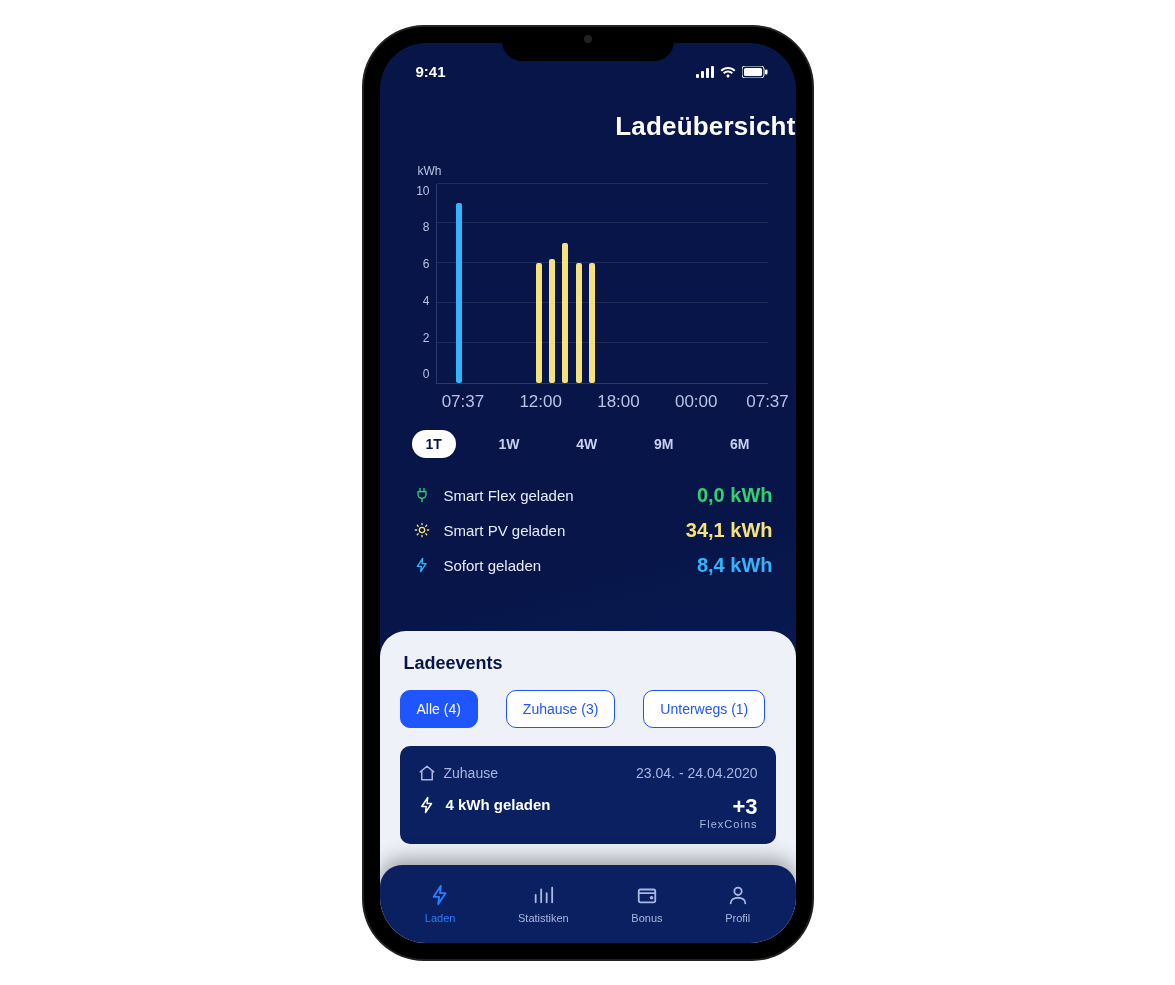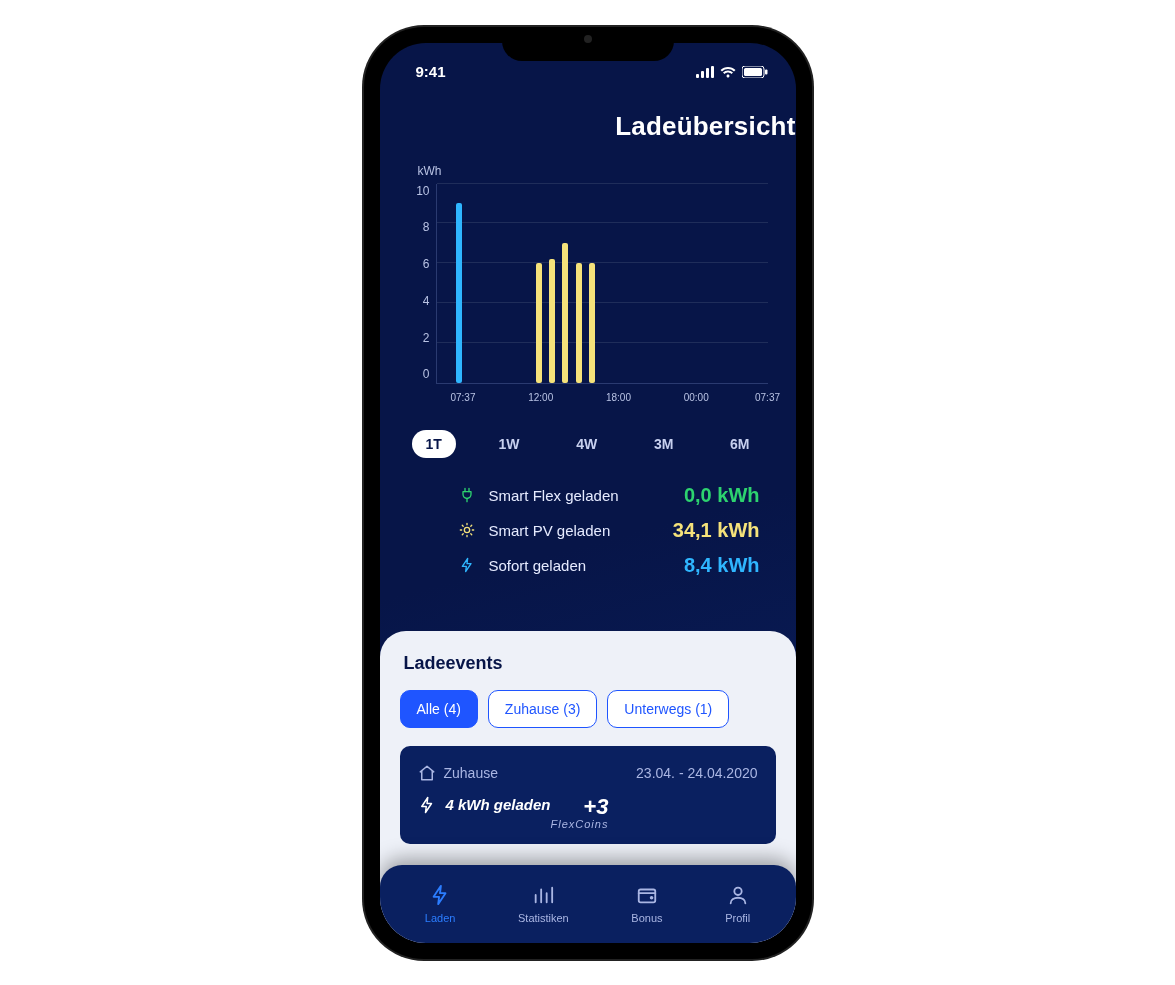--- a/index.html
+++ b/index.html
@@ -100,42 +100,42 @@
   .bar {
     position: absolute;
     bottom: 0;
     width: 6px;
     border-radius: 2px;
   }
   .xaxis {
     display: flex;
     margin-left: 36px;
     margin-top: 8px;
-    font-size: 10px;
+    font-size: 17px;
     color: #b9c3e4;
     position: relative;
     height: 16px;
   }
   .xtick { position: absolute; transform: translateX(-50%); }
 
   .range-pills {
     display: flex;
     justify-content: space-between;
     padding: 22px 32px 0 32px;
   }
   .pill {
     font-size: 14px;
     font-weight: 600;
     color: #c7d0ef;
     padding: 6px 14px;
     border-radius: 14px;
   }
   .pill.active { background: #fff; color: #071548; }
 
-  .stats { padding: 20px 36px 20px 30px; margin-left: 45px; }
+  .stats { padding: 20px 23px 20px 30px; }
   .stat-row {
     display: flex;
     align-items: center;
     padding: 6px 0;
     font-size: 15px;
   }
   .stat-row .icon { width: 24px; display:flex; justify-content:center; }
   .stat-row .label { flex: 1; margin-left: 10px; color: #e6ebff; }
   .stat-row .value { font-weight: 700; font-size: 20px; }
 
@@ -144,21 +144,21 @@
     color: #071548;
     border-top-left-radius: 26px;
     border-top-right-radius: 26px;
     padding: 22px 20px 0 20px;
     position: absolute;
     left:0; right:0;
     top: 588px;
     bottom: 0;
   }
   .events-title { font-size: 18px; font-weight: 700; margin-bottom: 16px; margin-left: 4px; }
-  .filters { display: flex; gap: 10px; }
+  .filters { display: flex; gap: 28px; }
   .filter {
     font-size: 14px;
     font-weight: 500;
     padding: 10px 16px;
     border-radius: 10px;
     border: 1.5px solid #1f55ff;
     color: #1f55ff;
     background: #fff;
   }
   .filter.active {
@@ -179,22 +179,22 @@
     display: flex;
     justify-content: space-between;
     align-items: center;
     font-size: 14px;
     color: #aab6e3;
     margin-bottom: 14px;
   }
   .event-top .loc { display:flex; align-items:center; gap:8px; }
   .event-bottom {
     display: flex;
+    justify-content: space-between;
     align-items: flex-start;
-    font-style: italic;
   }
   .event-bottom .loaded { display:flex; align-items:center; gap:10px; font-weight:700; color:#fff; font-size:15px;}
   .flexcoins { text-align: right; }
   .flexcoins .num { font-size: 22px; font-weight: 700; color:#fff; line-height:1;}
   .flexcoins .lbl { font-size: 11px; color: #aab6e3; letter-spacing:1px;}
 
   .tabbar {
     position: absolute;
     left: 0; right: 0; bottom: 0;
     height: 78px;
@@ -280,21 +280,21 @@
           <span class="xtick" style="left: 54%;">18:00</span>
           <span class="xtick" style="left: 78%;">00:00</span>
           <span class="xtick" style="left: 100%;">07:37</span>
         </div>
     </div>
 
     <div class="range-pills" id="range-pills">
         <div class="pill active">1T</div>
         <div class="pill">1W</div>
         <div class="pill">4W</div>
-        <div class="pill">3M</div>
+        <div class="pill">9M</div>
         <div class="pill">6M</div>
       </div>
 
     <div class="stats" id="stats">
         <div class="stat-row">
           <span class="icon" style="color:#2dd36f">
             <svg width="16" height="16" viewBox="0 0 24 24" fill="none" stroke="currentColor" stroke-width="2" stroke-linecap="round" stroke-linejoin="round">
               <path d="M9 2v5M15 2v5"></path>
               <path d="M6 7h12v4a6 6 0 0 1-12 0V7z"></path>
               <path d="M12 17v5"></path>

